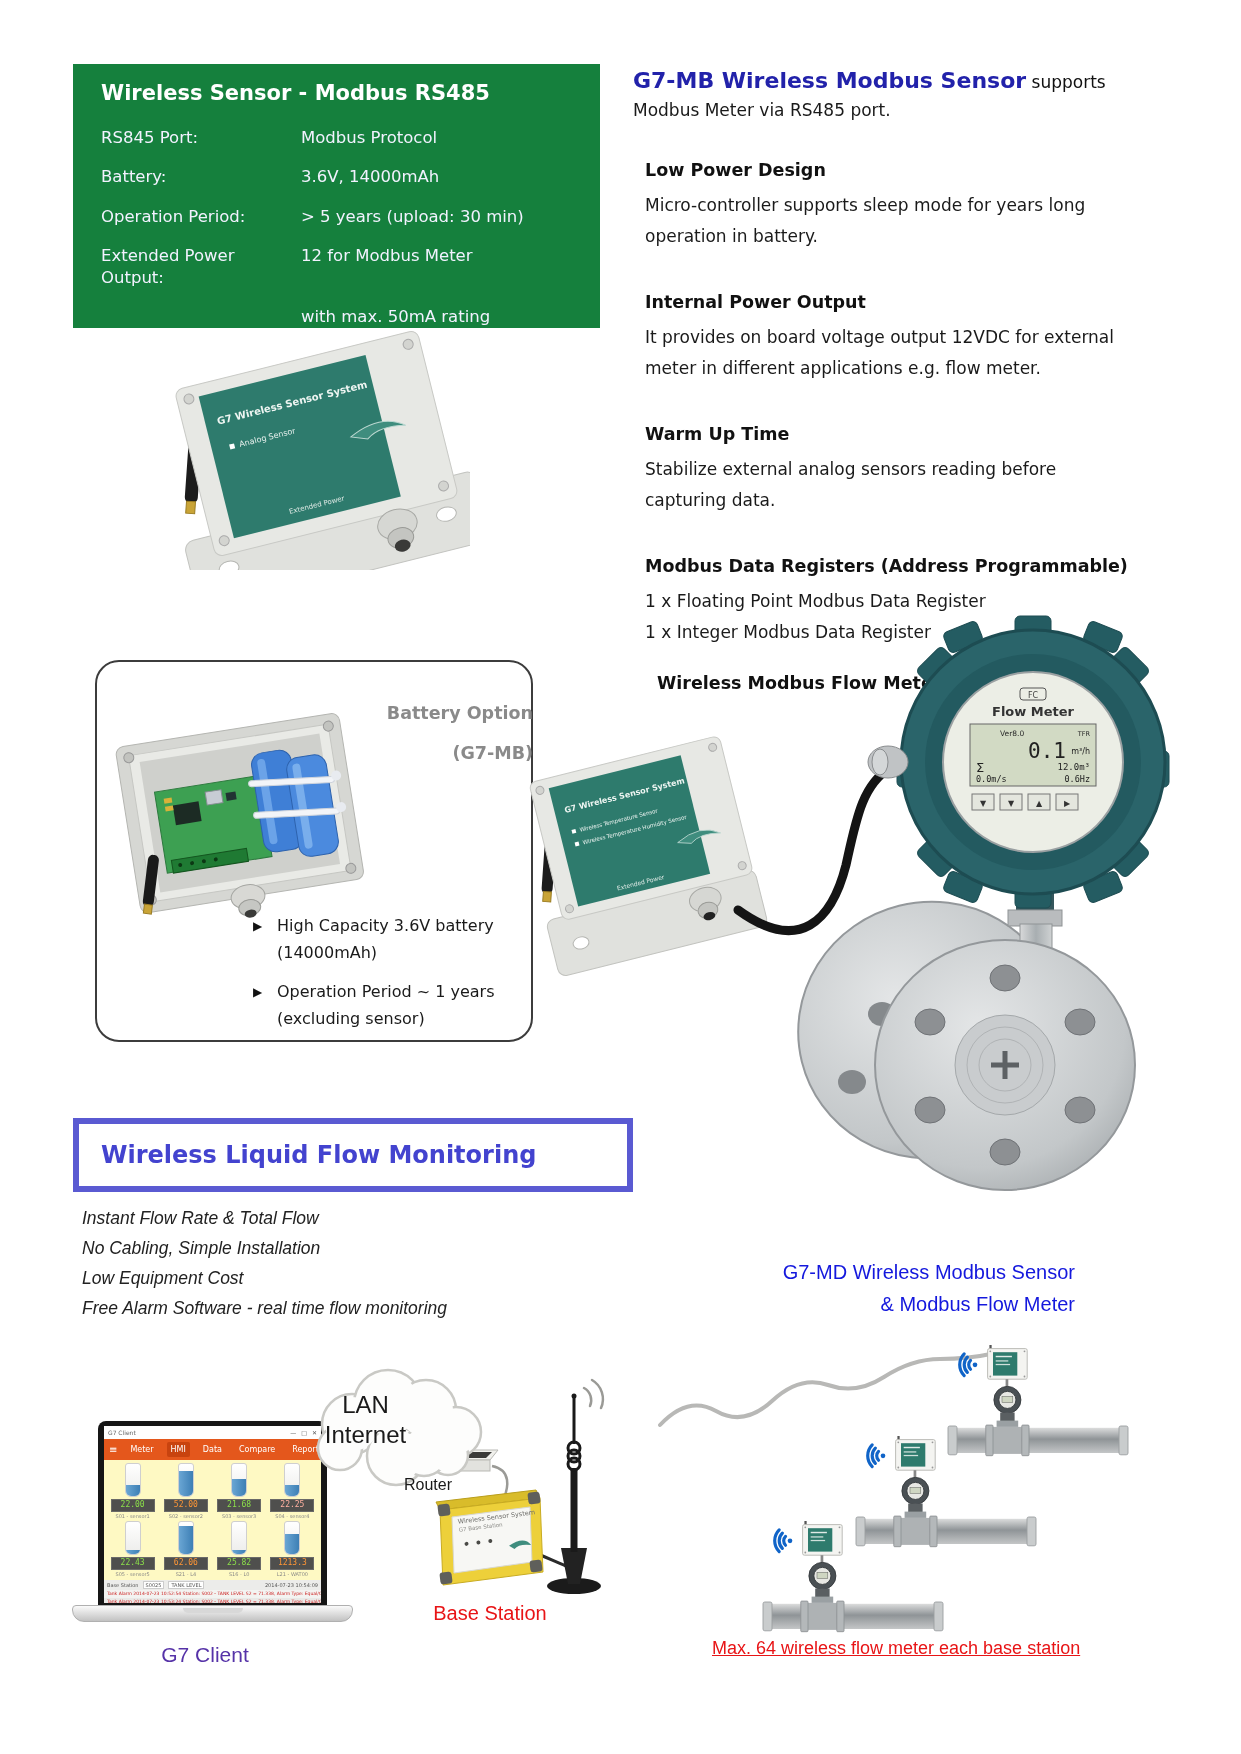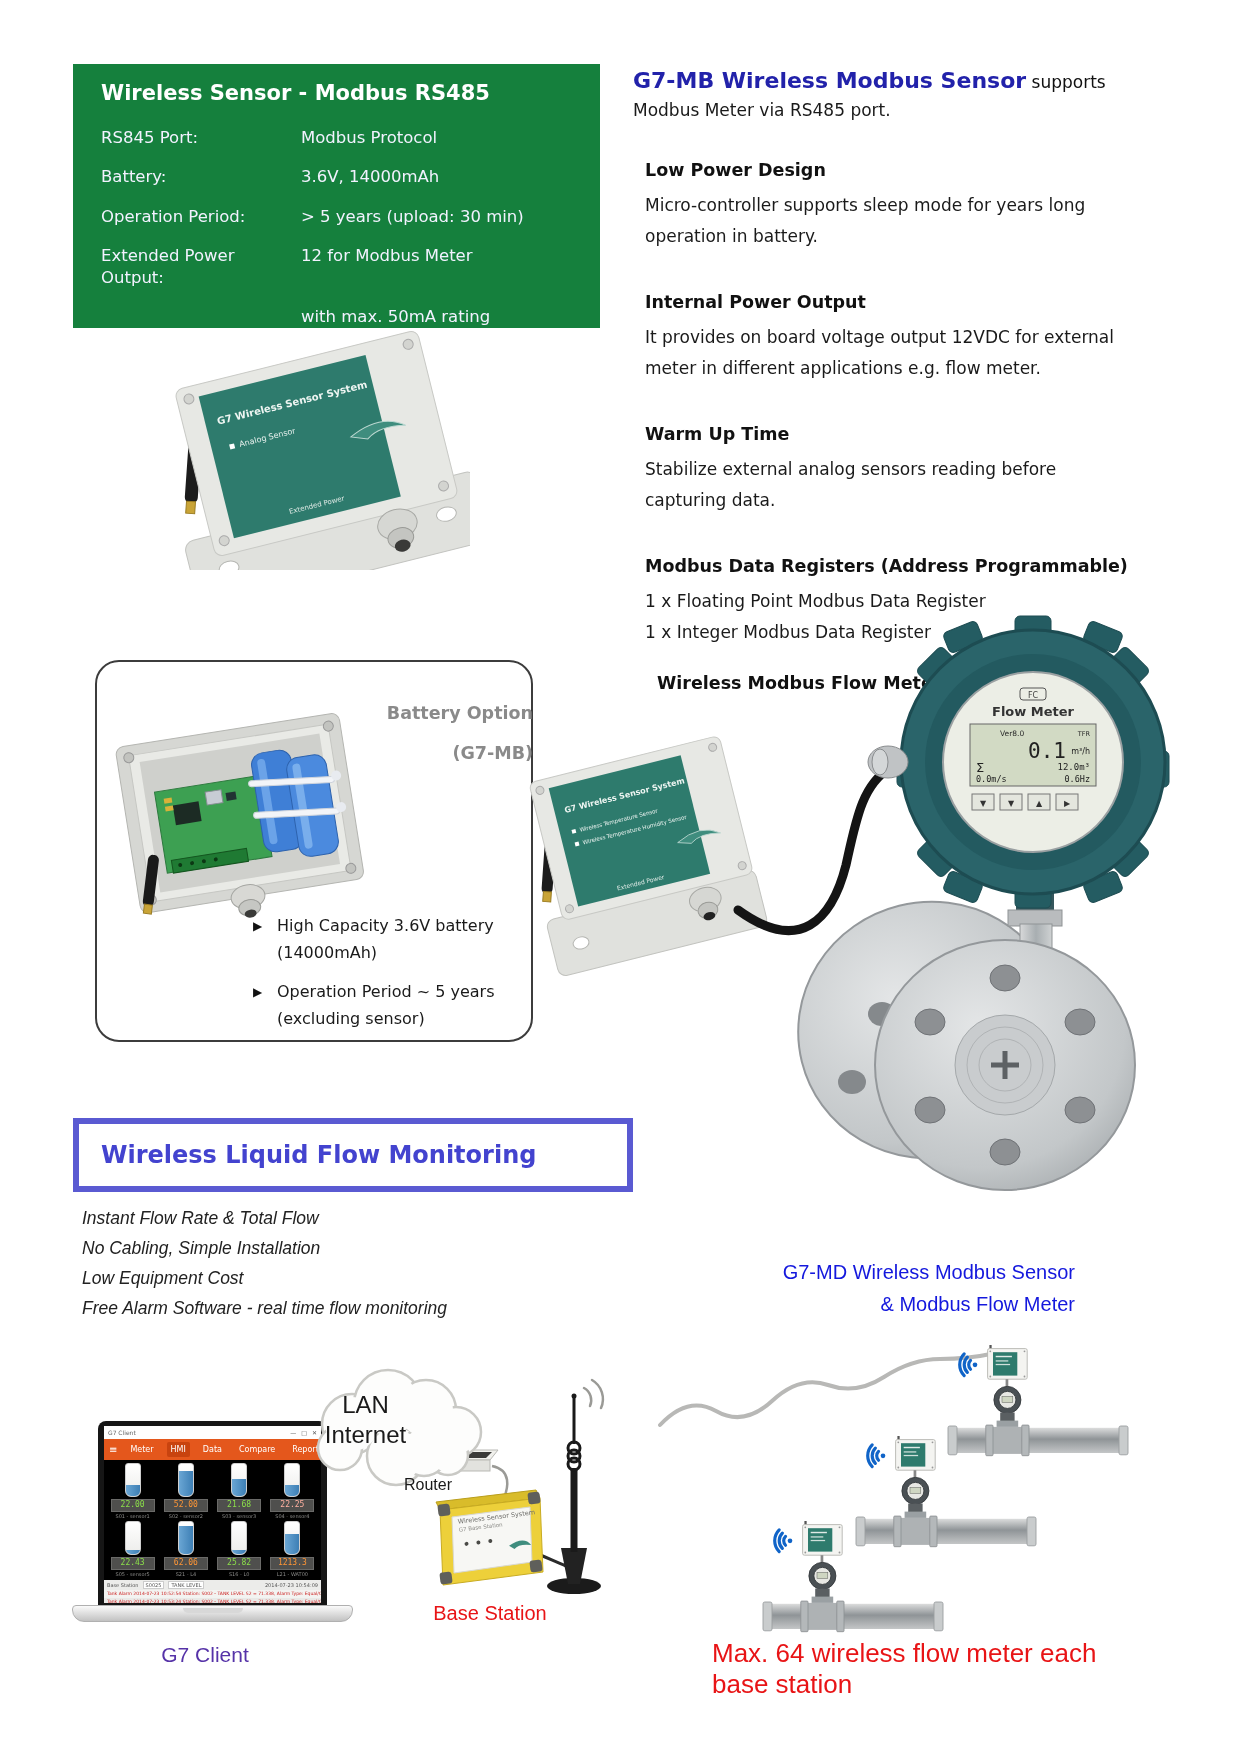--- a/index.html
+++ b/index.html
@@ -44,39 +44,39 @@
               font-size:20px;line-height:32px;font-family:"Liberation Sans",sans-serif;}
 
   
   #cloud-text{left:303px;top:1390px;width:125px;text-align:center;font-size:24px;color:#1a1a1a;
               line-height:30px;font-family:"Liberation Sans",sans-serif;}
   #router-label{left:404px;top:1476px;font-size:16px;color:#1a1a1a;font-family:"Liberation Sans",sans-serif;}
   #base-station-label{left:420px;top:1602px;width:140px;text-align:center;font-size:20px;color:#e81416;
                       font-family:"Liberation Sans",sans-serif;}
   #client-label{left:150px;top:1643px;width:110px;text-align:center;font-size:21px;color:#5633a8;
                 font-family:"Liberation Sans",sans-serif;}
-  #max-label{left:712px;top:1638px;width:420px;font-size:26px;color:#e81416;
-             font-family:"Liberation Sans",sans-serif;}
+  #max-label{left:712px;top:1638px;width:420px;font-size:18px;color:#e81416;
+             font-family:"Liberation Sans",sans-serif;text-decoration:underline;}
 
   
   #laptop-screen{left:98px;top:1421px;width:229px;height:186px;background:#161616;
                  border-radius:8px 8px 0 0;box-sizing:border-box;padding:5px 6px 4px 6px;}
   #laptop-base{left:72px;top:1605px;width:281px;height:17px;border-radius:4px 4px 12px 12px;
                background:linear-gradient(#fafafa,#c2c2c2);border:1px solid #b0b0b0;box-sizing:border-box;}
   #laptop-base .notch{margin:2px auto 0 auto;width:60px;height:5px;border-radius:0 0 5px 5px;background:#d8d8d8;}
   #app{width:100%;height:100%;background:#ffffff;display:flex;flex-direction:column;overflow:hidden;}
   #app .titlebar{height:13px;flex:none;display:flex;align-items:center;font-size:6px;color:#666;padding:0 4px;}
   #app .titlebar .spacer{flex:1;}
   #app .titlebar .winbtn{margin-left:5px;color:#555;font-size:6px;}
   #app .menubar{height:21px;flex:none;background:#e4571c;display:flex;align-items:center;
                 color:#fff;font-size:8px;padding:0 5px;gap:9px;}
   #app .menubar .burger{font-size:10px;}
   #app .menubar .tab{padding:3px 4px;border-radius:2px;text-align:right;}
   #app .menubar .tab.active{background:#c8430f;}
-  #app .content{flex:1;background:#000000;display:grid;grid-template-columns:repeat(4,1fr);
+  #app .content{flex:1;background:#fef9c3;display:grid;grid-template-columns:repeat(4,1fr);
                 grid-template-rows:1fr 1fr;padding:3px 4px;column-gap:4px;row-gap:2px;}
   .tankcell{display:flex;flex-direction:column;align-items:center;justify-content:flex-end;}
   .tube{width:14px;height:32px;border:1px solid #cfcfcf;background:linear-gradient(#ffffff,#ececea);
         border-radius:3px 3px 6px 6px;position:relative;overflow:hidden;flex:none;}
   .tube .fill{position:absolute;bottom:0;left:0;right:0;background:linear-gradient(90deg,#6aa6d4,#3d7fb5);}
   .valuebox{margin-top:2px;width:42px;height:11px;background:#4f4f4d;border:1px solid #6a6a68;
             font-size:8px;line-height:10px;text-align:center;font-family:"DejaVu Sans Mono",monospace;}
   .tlabel{font-size:5px;color:#8a8a88;margin-top:1px;white-space:nowrap;}
   #app .statusbar{height:10px;flex:none;background:#ececea;display:flex;align-items:center;
                   font-size:5px;color:#555;padding:0 3px;gap:4px;}
@@ -219,21 +219,21 @@
     <div class="bullet">
       <span class="mark">▶</span>
       <span>
         <span>High Capacity 3.6V battery</span><br>
         <span>(14000mAh)</span>
       </span>
     </div>
     <div class="bullet">
       <span class="mark">▶</span>
       <span>
-        <span>Operation Period ~ 5 years</span><br>
+        <span>Operation Period ~ 1 years</span><br>
         <span>(excluding sensor)</span>
       </span>
     </div>
   </div>
 
   <div id="flow-meter-label" class="abs">Wireless Modbus Flow Meter</div>
   <svg class="abs" style="left:500px;top:610px;" width="741" height="620" viewBox="0 0 741 620">
     <defs>
       <linearGradient id="steelGrad" x1="0" y1="0" x2="1" y2="0">
         <stop offset="0" stop-color="#d8d9da"></stop>

